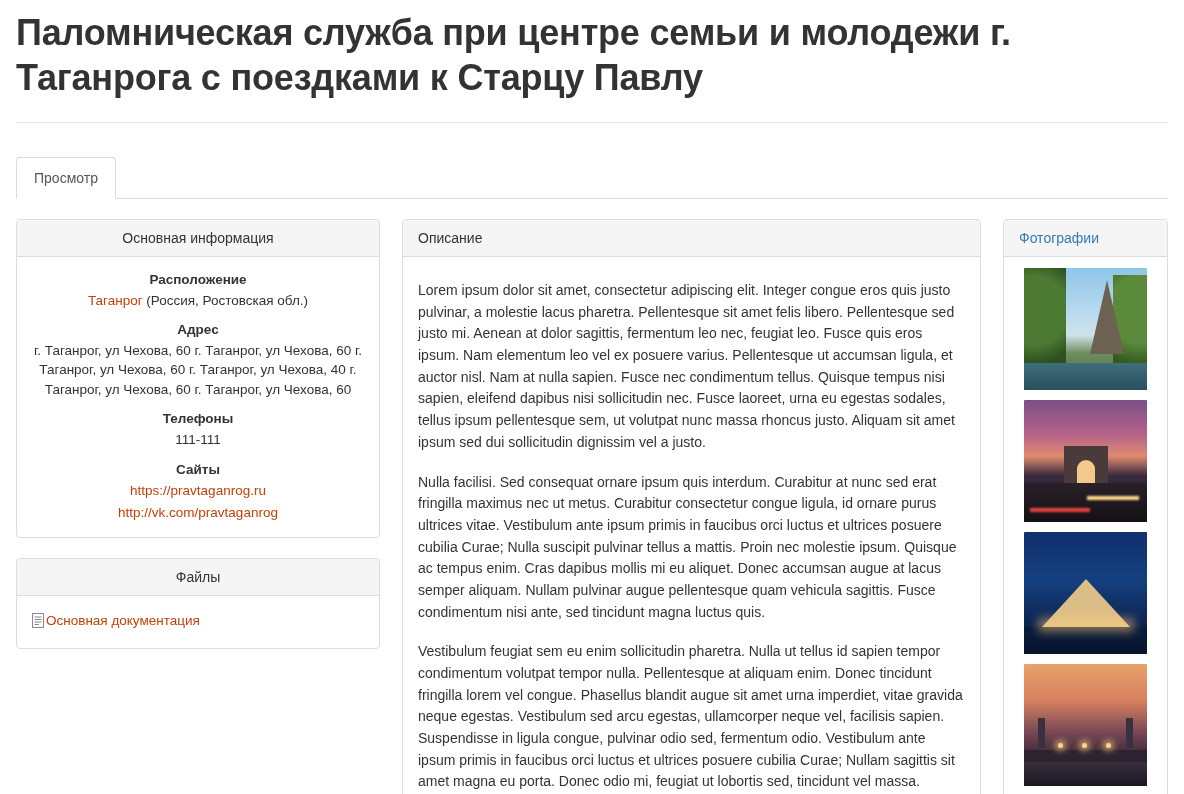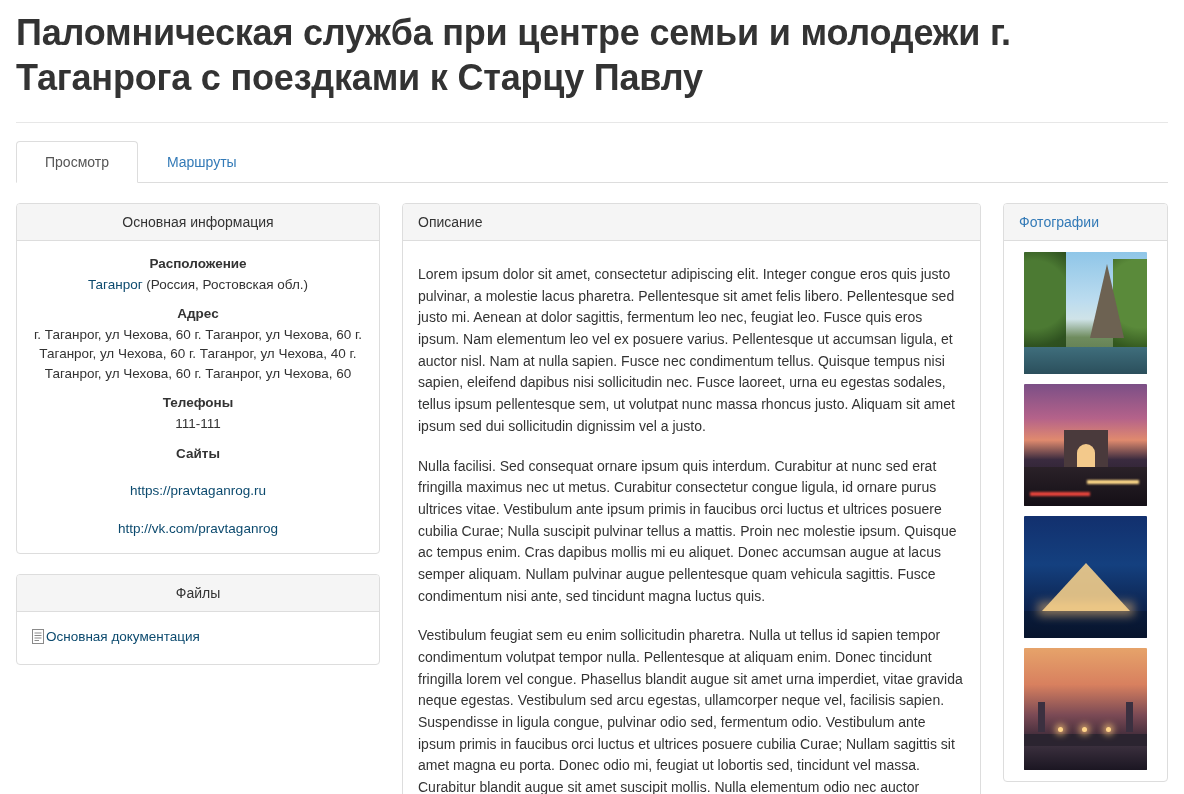--- a/index.html
+++ b/index.html
@@ -30,29 +30,30 @@
   }
   
   .tabs {
     display: flex;
     align-items: flex-end;
     border-bottom: 1px solid #dddddd;
     margin-top: 18px;
     padding-left: 0;
   }
   .tab {
-    padding: 10px 28px;
+    padding: 10px 17px;
     font-size: 14px;
     line-height: 20px;
     color: #337ab7;
     cursor: pointer;
     border: 1px solid transparent;
     border-radius: 4px 4px 0 0;
     margin-bottom: -1px;
     background: transparent;
+    margin-top: 16px;
   }
   .tab.active {
     color: #555555;
     background: #ffffff;
     border: 1px solid #dddddd;
     border-bottom-color: #ffffff;
   }
   
   .columns {
     display: flex;
@@ -85,22 +86,22 @@
     line-height: 1.45;
   }
   .field-label {
     font-weight: bold;
     color: #333;
     margin-top: 10px;
     margin-bottom: 1px;
   }
   .field-label.first { margin-top: 0; }
   .field-value { color: #333; }
-  a.link { color: #0c4a6e; text-decoration: none; }
-  .links-list a { display: block; margin-top: 18px; }
+  a.link { color: #c2410c; text-decoration: none; }
+  .links-list a { display: block; margin-top: 2px; }
 
   
   .desc-body { padding: 15px 15px 10px 15px; }
   .desc-body p {
     margin: 8px 0 18px 0;
     font-size: 14px;
     line-height: 1.55;
     color: #333;
   }
   .desc-body p:last-child { margin-bottom: 0; }
@@ -178,21 +179,20 @@
 </head>
 <body>
 
 <div class="page">
 
   <h1 class="page-title">Паломническая служба при центре семьи и молодежи г. Таганрога с поездками к Старцу Павлу</h1>
   <div class="title-rule"></div>
 
   <div class="tabs">
     <div class="tab active">Просмотр</div>
-    <div class="tab">Маршруты</div>
   </div>
 
   <div class="columns">
 
     <div class="col-left">
 
       <div class="panel">
         <div class="panel-heading">Основная информация</div>
         <div class="panel-body">
           <div class="field-label first">Расположение</div>

